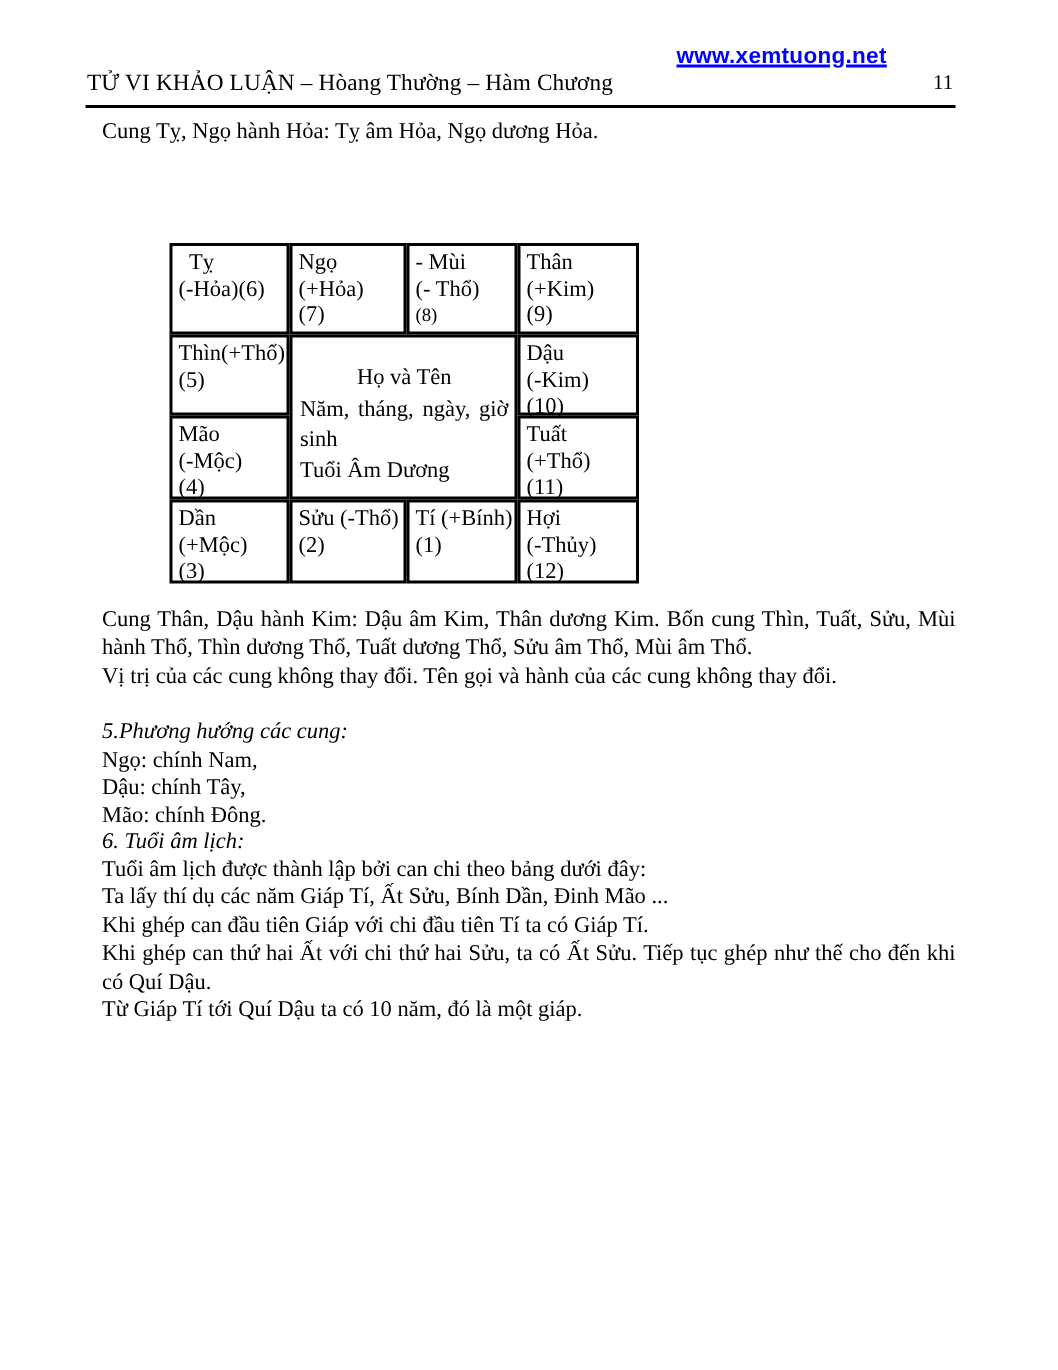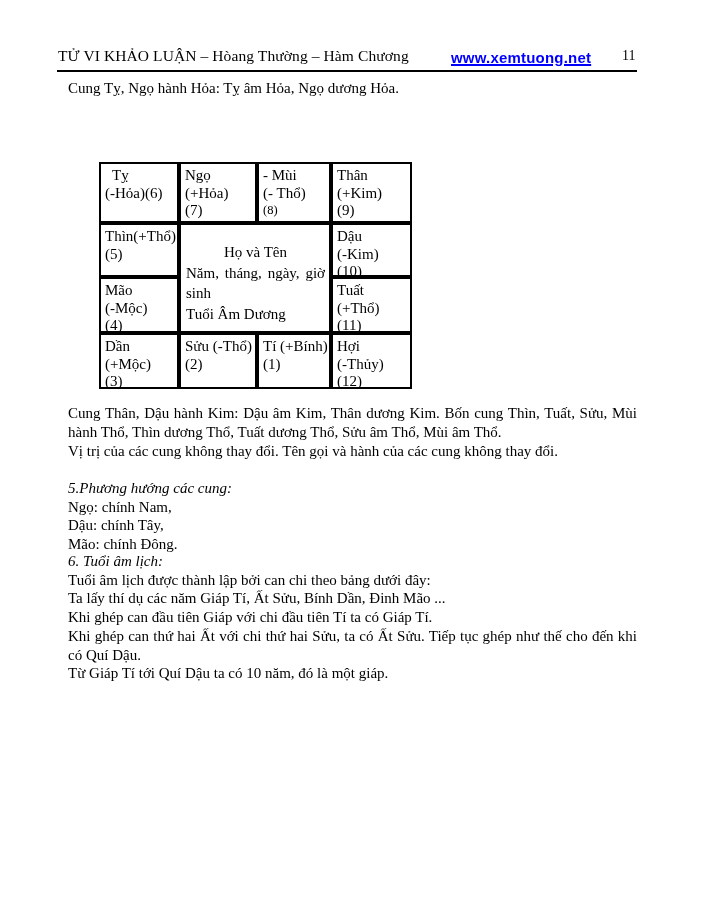--- a/index.html
+++ b/index.html
@@ -17,21 +17,21 @@
   .abs { position: absolute; }
 
   
   .header-title {
     left: 58px; top: 47px;
     font-size: 15.5px;
     white-space: nowrap;
     letter-spacing: 0.1px;
   }
   .header-link {
-    left: 451px; top: 49px;
+    left: 451px; top: 29px;
     font-family: "Liberation Sans", sans-serif;
     font-weight: bold;
     font-size: 15px;
     color: #0000ff;
     text-decoration: underline;
     text-decoration-thickness: 2px;
     letter-spacing: 0.2px;
     white-space: nowrap;
     cursor: pointer;
   }
@@ -43,21 +43,21 @@
 
   .para-kim { left: 68px; top: 404px; width: 569px; line-height: 18.8px; }
   .justify { text-align: justify; }
 
   .section5 { left: 68px; top: 479px; width: 569px; line-height: 18.6px; }
   .section6 { left: 68px; top: 552px; width: 569px; line-height: 18.7px; }
   .heading-italic { font-style: italic; }
 
   
   .palace-grid {
-    left: 64px; top: 162px;
+    left: 78px; top: 162px;
     display: grid;
     grid-template-columns: 80px 78px 74px 81px;
     grid-template-rows: 61px 54px 56px 56px;
     padding-left: 35px;
   }
   .cell {
     border: 2px solid #000;
     padding: 3px 2px 0 4px;
     line-height: 17.5px;
     font-size: 15px;

